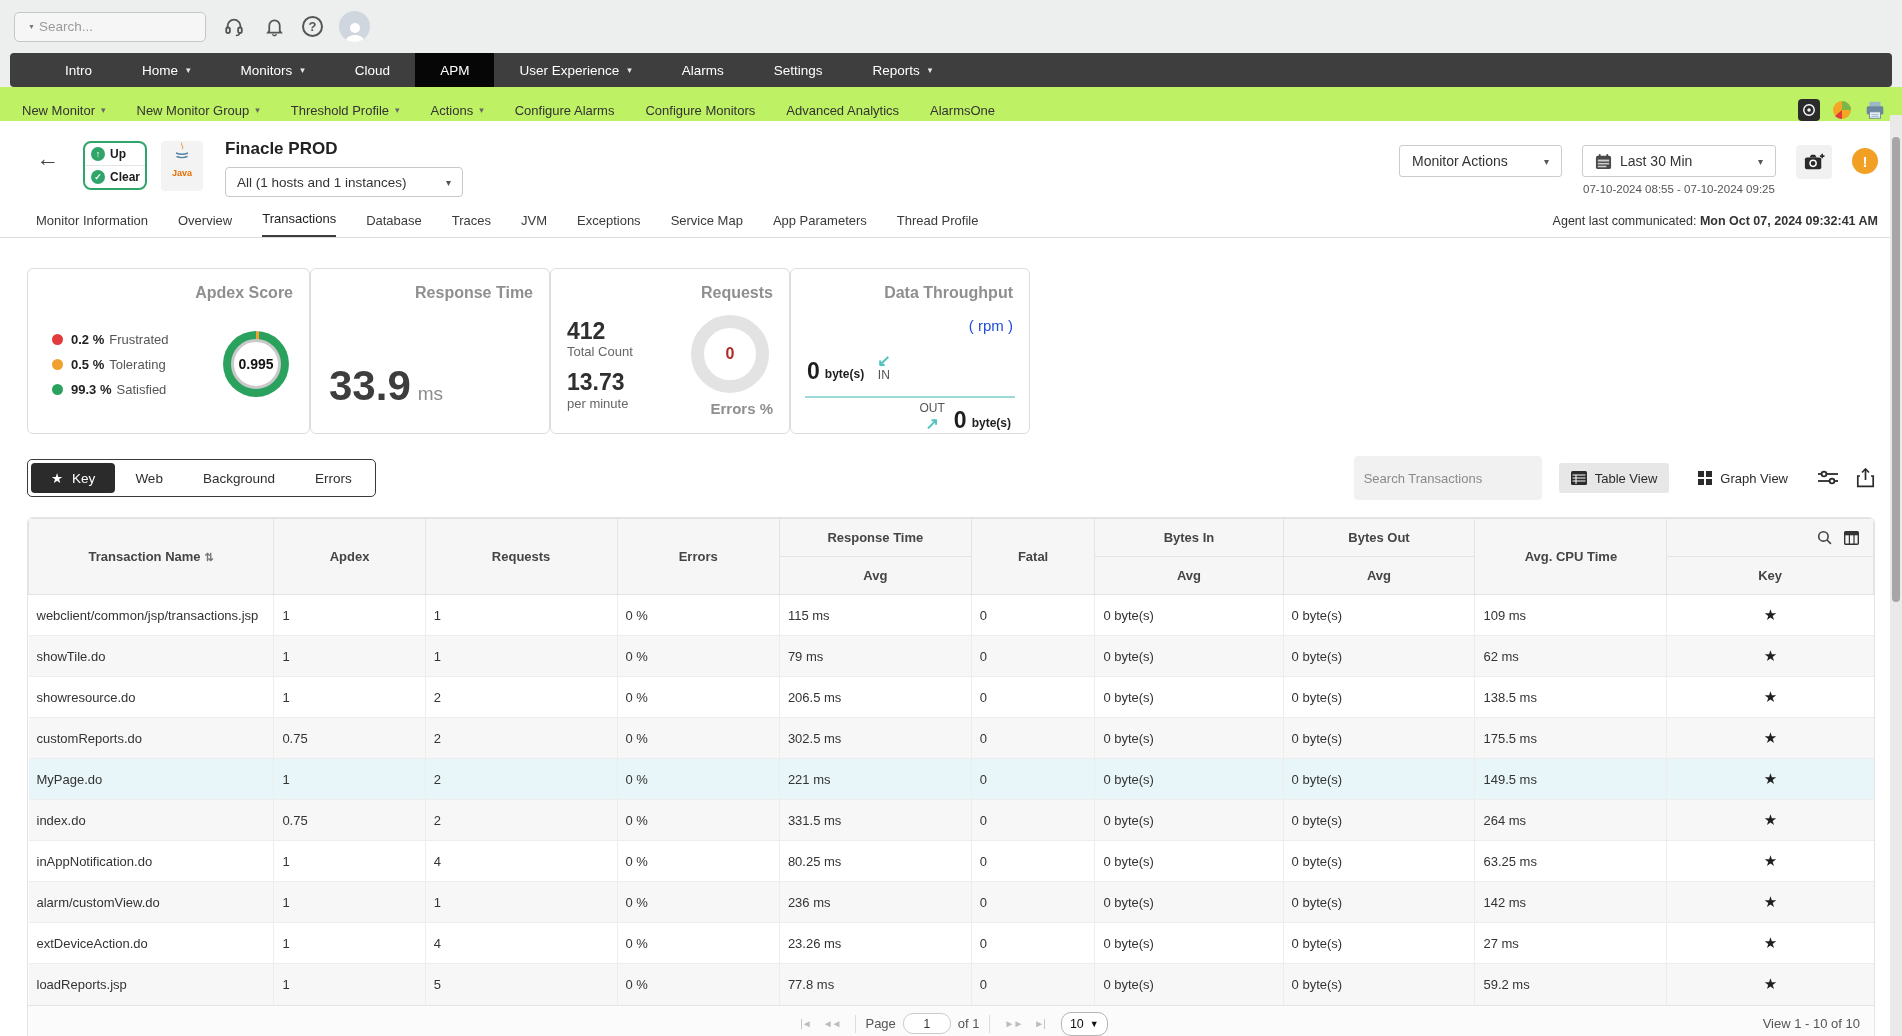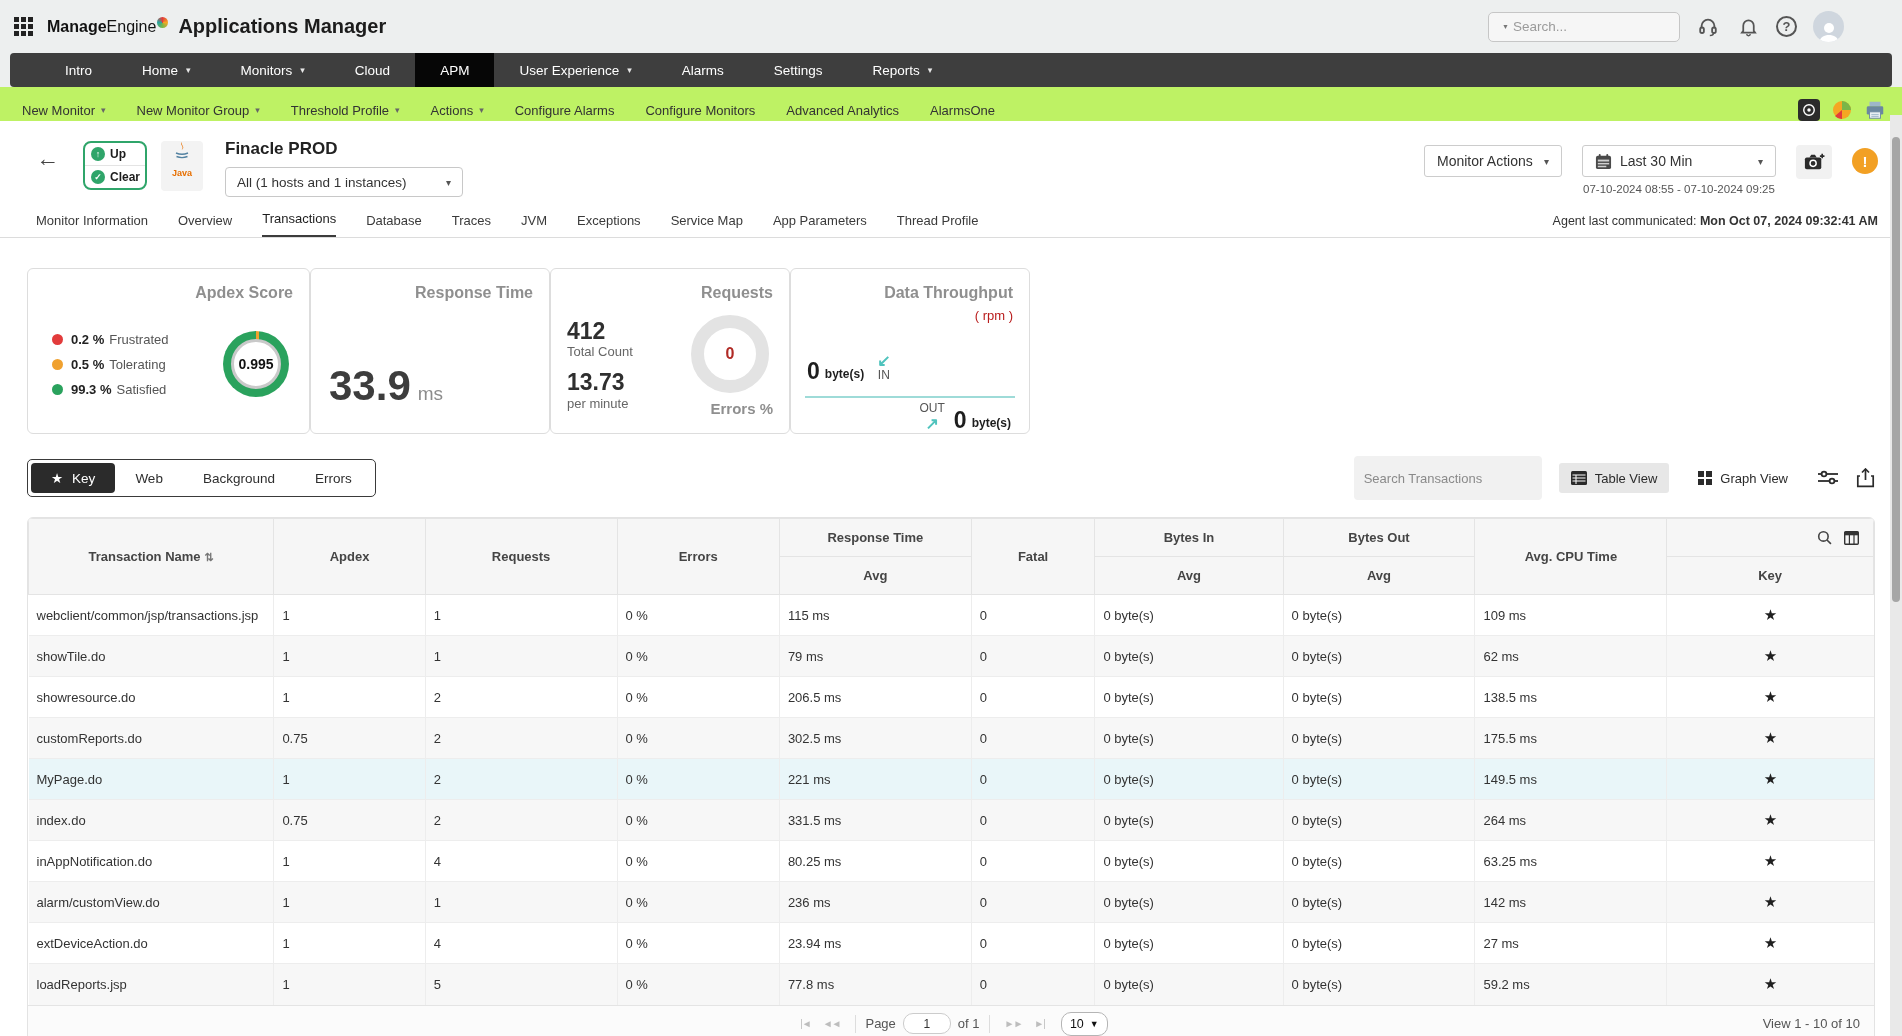--- a/index.html
+++ b/index.html
@@ -48,21 +48,21 @@
   .status-line + .status-line{border-top:1px solid #e4e4e4;}
   .dot-ic{width:14px;height:14px;border-radius:50%;background:#2fa56a;color:#fff;font-size:9px;display:flex;align-items:center;justify-content:center;flex:none;}
   .java-tile{width:42px;height:50px;background:#f3f3f3;border-radius:4px;margin-left:14px;display:flex;flex-direction:column;align-items:center;margin-top:2px;}
   .java-word{color:#e76f00;font-size:9px;font-weight:700;margin-top:1px;}
   .title-block{margin-left:22px;}
   .monitor-name{font-size:17px;font-weight:700;color:#222;}
   .scope-select{margin-top:8px;width:238px;height:30px;border:1px solid #c8c8c8;border-radius:4px;display:flex;align-items:center;justify-content:space-between;padding:0 11px;font-size:13.5px;color:#333;background:#fff;cursor:pointer;}
   .scope-select .caret,.dd .caret{font-size:10px;color:#555;}
   .title-right{margin-left:auto;display:flex;align-items:flex-start;gap:20px;padding-top:6px;}
   .dd{height:32px;border:1px solid #ccc;border-radius:3px;display:flex;align-items:center;justify-content:space-between;padding:0 12px;font-size:14px;color:#333;background:#fff;cursor:pointer;gap:10px;}
-  .monitor-actions{width:138px;}
+  .monitor-actions{width:163px;}
   .daterange{width:194px;gap:8px;}
   .daterange .lbl{flex:1;}
   .date-detail{font-size:11.5px;color:#555;margin-top:6px;white-space:nowrap;text-align:center;}
   .camera-tile{width:36px;height:34px;background:#f1f1f1;border-radius:4px;display:flex;align-items:center;justify-content:center;cursor:pointer;}
   .warn-badge{width:26px;height:26px;border-radius:50%;background:#f2a024;color:#fff;font-weight:700;font-size:15px;display:flex;align-items:center;justify-content:center;margin-top:3px;cursor:pointer;}
 
   .tabs-row{display:flex;align-items:flex-end;border-bottom:1px solid #dcdcdc;padding:6px 24px 0 36px;}
   .tab{font-size:13px;color:#3a3a3a;padding-bottom:9px;margin-right:30px;cursor:pointer;white-space:nowrap;}
   .tab.active{border-bottom:2px solid #3c3c3c;color:#1d1d1d;}
   .agent{margin-left:auto;font-size:12.5px;color:#333;padding-bottom:9px;white-space:nowrap;}
@@ -138,39 +138,20 @@
   
   .vscroll{position:fixed;top:115px;right:0;bottom:0;width:12px;background:#e9e9e9;}
   .vthumb{position:absolute;top:22px;left:2px;width:8px;height:465px;border-radius:4px;background:#a6a6a6;}
 
   svg{display:block;}
 </style>
 </head>
 <body>
 
 <header class="topbar">
-  <div class="brand">
-    <div class="apps-grid">
-        <i></i>
-        <i></i>
-        <i></i>
-        <i></i>
-        <i></i>
-        <i></i>
-        <i></i>
-        <i></i>
-        <i></i>
-      </div>
-    <span class="me-logo">
-      <b>Manage</b>
-        <span>Engine</span>
-        <i class="swirl"></i>
-    </span>
-    <span class="app-title">Applications Manager</span>
-  </div>
   <div class="top-right">
     <div class="search-box">
       <svg width="14" height="14" viewBox="0 0 14 14">
           <circle cx="6" cy="6" r="4.4" fill="none" stroke="#777" stroke-width="1.5"></circle>
           <line x1="9.3" y1="9.3" x2="13" y2="13" stroke="#777" stroke-width="1.5"></line>
         </svg>
       <span class="tiny-caret">▼</span>
       <input placeholder="Search..." style="">
     </div>
     <span class="round-icon">
@@ -405,21 +386,21 @@
         <div class="req-cap">per minute</div>
       </div>
       <div class="req-donut">
         <span>0</span>
       </div>
       <div class="req-errors-label">Errors %</div>
     </div>
     <div class="card tp">
       <div class="card-title">
         <span>Data Throughput</span>
-        <span class="tp-sub" style="display:block;font-weight:400;color:#b91c1c;font-size:13px;margin-top:4px;">( rpm )</span>
+        <span class="tp-sub" style="display:block;font-weight:400;color:#1d4ed8;font-size:15px;margin-top:12px;">( rpm )</span>
       </div>
       <div class="tp-in">
         <span class="big0">0</span>
         <span class="bytes">byte(s)</span>
         <span class="tp-dir">
           <span class="tp-arrow">↙</span>
           <span class="tp-io">IN</span>
         </span>
       </div>
       <div class="tp-divider"></div>
@@ -637,21 +618,21 @@
             <td>0 byte(s)</td>
             <td>0 byte(s)</td>
             <td>142 ms</td>
             <td class="key-cell">★</td>
           </tr>
           <tr>
             <td>extDeviceAction.do</td>
             <td>1</td>
             <td>4</td>
             <td>0 %</td>
-            <td>23.94 ms</td>
+            <td>23.26 ms</td>
             <td>0</td>
             <td>0 byte(s)</td>
             <td>0 byte(s)</td>
             <td>27 ms</td>
             <td class="key-cell">★</td>
           </tr>
           <tr>
             <td>loadReports.jsp</td>
             <td>1</td>
             <td>5</td>

